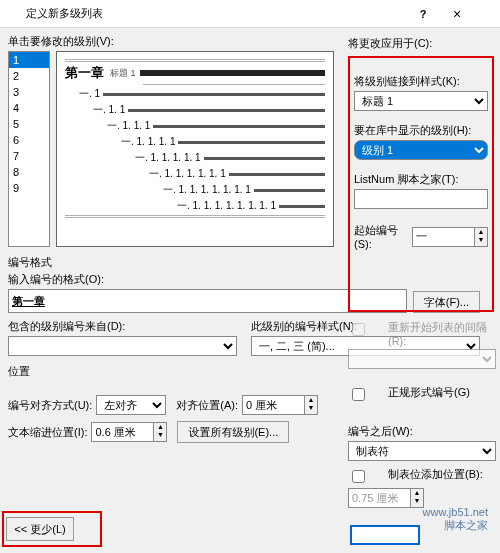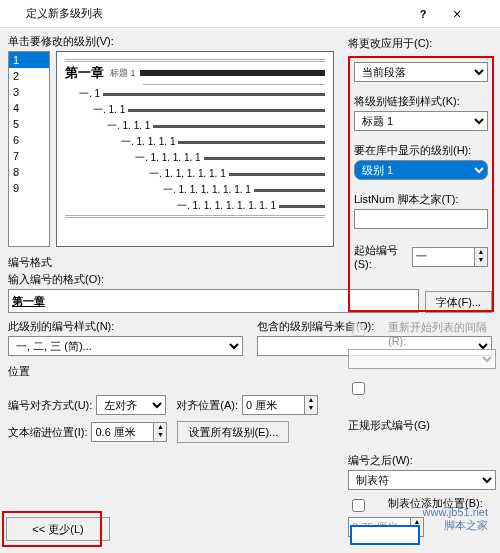--- a/index.html
+++ b/index.html
@@ -2,21 +2,21 @@
 <html><head>
 <meta charset="utf-8">
 <style>
 * { box-sizing: border-box; font-family: "Microsoft YaHei", SimSun, Arial, sans-serif; font-size: 11px; }
 body { margin: 0; background: #f0f0f0; width: 500px; height: 553px; overflow: hidden; position: relative; }
 .title-bar { height: 28px; background: #fff; border-bottom: 1px solid #ddd; display: flex; align-items: center; padding: 0 26px; }
 .title-bar .title { flex: 1; }
 .title-bar .btn { width: 34px; height: 24px; text-align: center; line-height: 24px; }
 .close { font-size: 14px; }
 .help { font-weight: bold; }
-.content { padding: 6px 8px 0 8px; }
+.content { padding: 6px 20px 0 8px; }
 .label { margin-bottom: 2px; display: block; }
 .level-list { width: 42px; height: 196px; border: 1px solid #888; background: #fff; overflow: hidden; float: left; margin-right: 6px; }
 .level-list .item { padding: 2px 4px; }
 .level-list .sel { background: #0078d7; color: #fff; }
 .preview { border: 1px solid #666; background: #fff; height: 196px; width: 278px; float: left; padding: 6px 8px 6px 8px; overflow: hidden; position: relative; }
 .preview .bar-thin { height: 1px; background: #b0b0b0; margin: 1px 0; width: 100%; }
 .preview .bar-thin.short { width: 70%; margin-left: auto; }
 .preview .line { display: flex; align-items: center; margin: 2px 0; }
 .preview .num { font-size: 10px; white-space: nowrap; margin-right: 3px; }
 .preview .fill { flex: 1; height: 3px; background: #555; }
@@ -37,21 +37,21 @@
 .two-col { display: flex; gap: 14px; margin-top: 6px; }
 .two-col > div { flex: 1; }
 .small-sel { height: 20px; }
 .chk { display: flex; align-items: flex-start; gap: 20px; margin-top: 4px; }
 .pos-grid { display: flex; gap: 10px; margin-top: 16px; }
 .pos-grid .c { display: flex; align-items: center; gap: 4px; }
 .pos-grid label { white-space: nowrap; }
 .spin { display: flex; }
 .spin input { width: 62px; border-right: none; }
 .spin .ar { width: 14px; border: 1px solid #888; background: #f0f0f0; font-size: 7px; line-height: 8px; text-align: center; }
-.less-btn { position: absolute; left: 6px; bottom: 12px; width: 104px; height: 24px; border: 1px solid #999; background: #f0f0f0; text-align: center; line-height: 22px; }
+.less-btn { position: absolute; left: 6px; bottom: 12px; width: 68px; height: 24px; border: 1px solid #999; background: #f0f0f0; text-align: center; line-height: 22px; }
 .red-box2 { position: absolute; left: 2px; bottom: 6px; width: 100px; height: 36px; border: 2px solid #d00; }
 .right-lower { position: absolute; left: 348px; top: 316px; width: 148px; }
 .watermark { position: absolute; right: 12px; bottom: 20px; color: #5a7ba8; font-size: 13px; }
 .ok-edge { position: absolute; left: 350px; bottom: 8px; width: 70px; height: 20px; border: 2px solid #0066cc; background: #fff; }
 </style>
 </head>
 <body>
 
 <div class="title-bar">
   <span class="title">定义新多级列表</span>
@@ -125,26 +125,26 @@
 
   <div class="num-format">
     <div class="sect-title">编号格式</div>
     <span class="label">输入编号的格式(O):</span>
     <div class="nf-row">
       <div class="nf-input"><input type="text" style="height: 24px; font-weight: bold; text-decoration: underline;" value="第一章"></div>
       <button>字体(F)...</button>
     </div>
     <div class="two-col">
       <div>
+        <span class="label">包含的级别编号来自(D):</span>
+        <select class="small-sel"><option></option></select>
+      </div>
+      <div>
         <span class="label">此级别的编号样式(N):</span>
         <select class="small-sel"><option>一, 二, 三 (简)...</option></select>
-      </div>
-      <div>
-        <span class="label">包含的级别编号来自(D):</span>
-        <select class="small-sel"><option></option></select>
       </div>
     </div>
   </div>
 
   <div style="margin-top:8px;">
     <div class="sect-title">位置</div>
     <div class="pos-grid">
       <div class="c">
           <label>编号对齐方式(U):</label>
         <select style="width:70px"><option>左对齐</option></select>
@@ -170,21 +170,20 @@
         </div>
     </div>
   </div>
 </div>
 
 <div class="right-col">
   <span class="rc-label">将更改应用于(C):</span>
 </div>
 <div class="red-box1">
   <div style="padding:4px 4px;">
-    <select><option>当前段落</option></select>
     <div style="height:10px"></div>
     <span class="rc-label">将级别链接到样式(K):</span>
     <select><option>标题 1</option></select>
     <div style="height:10px"></div>
     <span class="rc-label">要在库中显示的级别(H):</span>
     <select class="highlight"><option>级别 1</option></select>
     <div style="height:10px"></div>
     <span class="rc-label">ListNum 脚本之家(T):</span>
     <input type="text" value="" style="">
     <div style="height:14px"></div>
@@ -197,21 +196,21 @@
     </div>
   </div>
 </div>
 
 <div class="right-lower">
   <div class="chk">
       <input type="checkbox" disabled="" style="">
       <span style="color:#999">重新开始列表的间隔(R):</span>
     </div>
   <select disabled="" style="margin-top:2px;color:#999"><option></option></select>
-  <div class="chk" style="margin-top:10px;flex-direction:column;">
+  <div class="chk" style="margin-top:16px;">
       <input type="checkbox" style="">
       <span>正规形式编号(G)</span>
     </div>
   <div style="height:18px"></div>
   <span class="rc-label">编号之后(W):</span>
   <select><option>制表符</option></select>
   <div class="chk" style="margin-top:6px;">
       <input type="checkbox" style="">
       <span>制表位添加位置(B):</span>
     </div>

